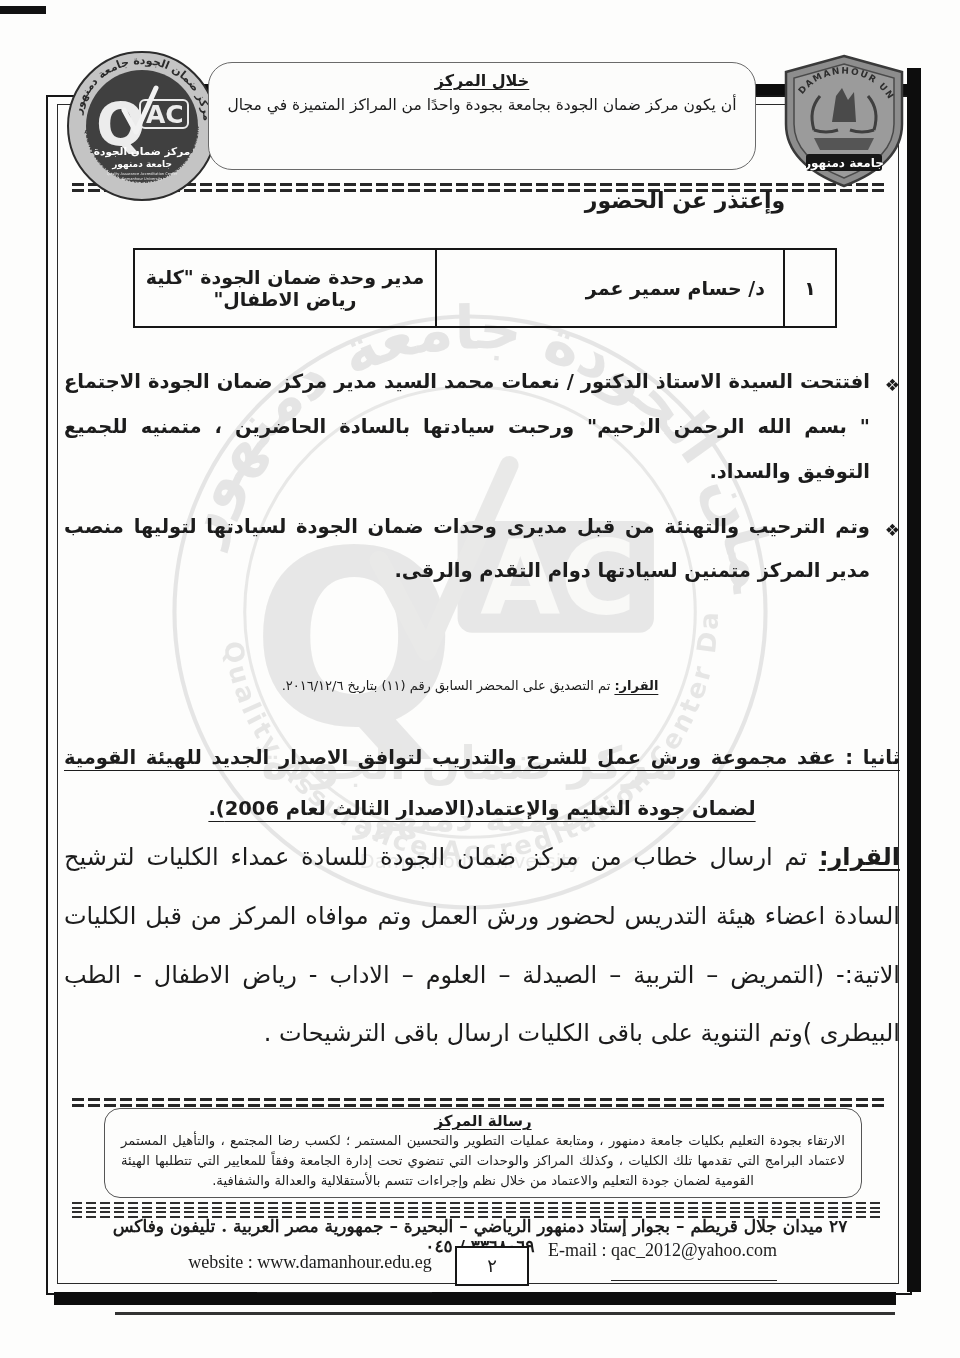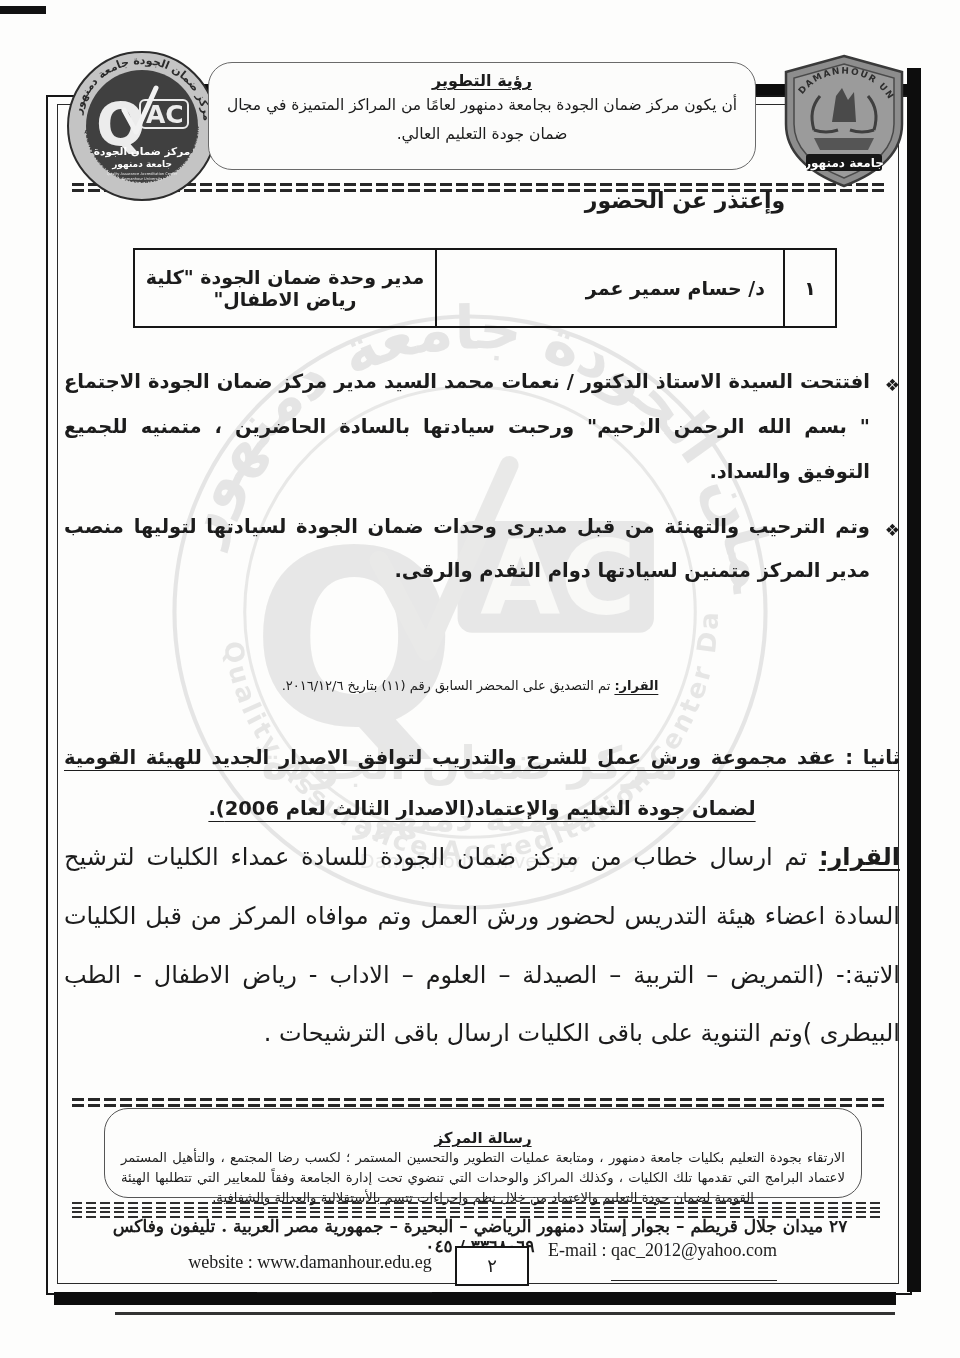--- a/index.html
+++ b/index.html
@@ -46,21 +46,21 @@
   .decision1{position:absolute;left:64px;top:678px;width:812px;direction:rtl;text-align:center;
     font-size:13px;z-index:2;}
   .decision-label{font-weight:700;text-decoration:underline;text-underline-offset:4px;}
   .item-heading2{position:absolute;left:64px;top:733px;width:836px;direction:rtl;
     font-size:19.5px;font-weight:700;line-height:2.6;text-align:justify;text-align-last:center;
     text-decoration:underline;text-underline-offset:6px;z-index:2;}
   .decision2{position:absolute;left:64px;top:828px;width:836px;direction:rtl;
     font-size:24px;line-height:2.45;text-align:justify;z-index:2;}
   
   .mission-box{position:absolute;left:104px;top:1108px;width:758px;height:90px;border:1.4px solid #555;
-    border-radius:24px;box-sizing:border-box;text-align:center;direction:rtl;padding:20px 16px;z-index:2;background:rgba(253,253,252,.85);}
+    border-radius:16px;box-sizing:border-box;text-align:center;direction:rtl;padding:3px 16px;z-index:2;background:rgba(253,253,252,.85);}
   .mission-title{font-size:15px;font-weight:700;text-decoration:underline;text-underline-offset:3px;}
   .mission-body{font-size:13.2px;line-height:1.5;text-align:justify;text-align-last:center;margin-top:1px;}
   
   .footer-address{position:absolute;left:80px;top:1216px;width:800px;text-align:center;direction:rtl;
     font-family:"DejaVu Serif",serif;font-size:17px;font-weight:700;z-index:2;}
   .footer-website{position:absolute;left:150px;top:1252px;width:320px;text-align:center;
     font-family:"Liberation Serif",serif;font-size:18px;z-index:2;}
   .footer-email{position:absolute;left:548px;top:1240px;width:320px;
     font-family:"Liberation Serif",serif;font-size:18px;z-index:2;}
   .ulink{border-bottom:1.5px solid #222;padding-bottom:20px;}
@@ -121,23 +121,22 @@
     <rect x="74" y="50" width="48" height="28" rx="5" fill="none" stroke="#ececec" stroke-width="2"></rect>
     <text x="80" y="73" font-size="25" font-weight="700" fill="#ececec">AC</text>
     <polyline points="58,60 70,82 90,38" fill="none" stroke="#f2f2f2" stroke-width="5" stroke-linecap="round" stroke-linejoin="round"></polyline>
     <text x="76" y="105" font-size="10.5" font-weight="700" fill="#ffffff" text-anchor="middle">مركز ضمان الجودة</text>
     <text x="76" y="117" font-size="9" font-weight="700" fill="#ffffff" text-anchor="middle">جامعة دمنهور</text>
     <text x="76" y="125" font-size="3.6" fill="#e6e6e6" text-anchor="middle">Quality Assurance Accreditation Center</text>
     <text x="76" y="130" font-size="3.6" fill="#e6e6e6" text-anchor="middle">Damanhour University</text>
   </svg>
 
   <div class="vision-box">
-    <div class="vision-title">رؤية التطوير</div>
-    <div class="vision-line">أن يكون مركز ضمان الجودة بجامعة دمنهور لعامًا من المراكز المتميزة في مجال</div>
-    <div class="vision-line">ضمان جودة التعليم العالي.</div>
+    <div class="vision-title">خلال المركز</div>
+    <div class="vision-line">أن يكون مركز ضمان الجودة بجامعة بجودة واحدًا من المراكز المتميزة في مجال</div>
   </div>
 
   <svg class="univ-logo" width="128" height="138" viewBox="0 0 128 138">
     <defs>
       <path id="uarc" d="M 20,46 A 52,52 0 0 1 108,46"></path>
     </defs>
     <path d="M64,4 L122,20 V72 Q122,112 64,134 Q6,112 6,72 V20 Z" fill="#8d8d8d" stroke="#3a3a3a" stroke-width="2.5"></path>
     <path d="M64,12 L114,26 V72 Q114,106 64,126 Q14,106 14,72 V26 Z" fill="#9b9b9b" stroke="#4a4a4a" stroke-width="1.5"></path>
     <text font-size="9" font-weight="700" fill="#2e2e2e" letter-spacing="1.5">
       <textPath href="#uarc" startOffset="4%">DAMANHOUR UNIVERSITY</textPath>

